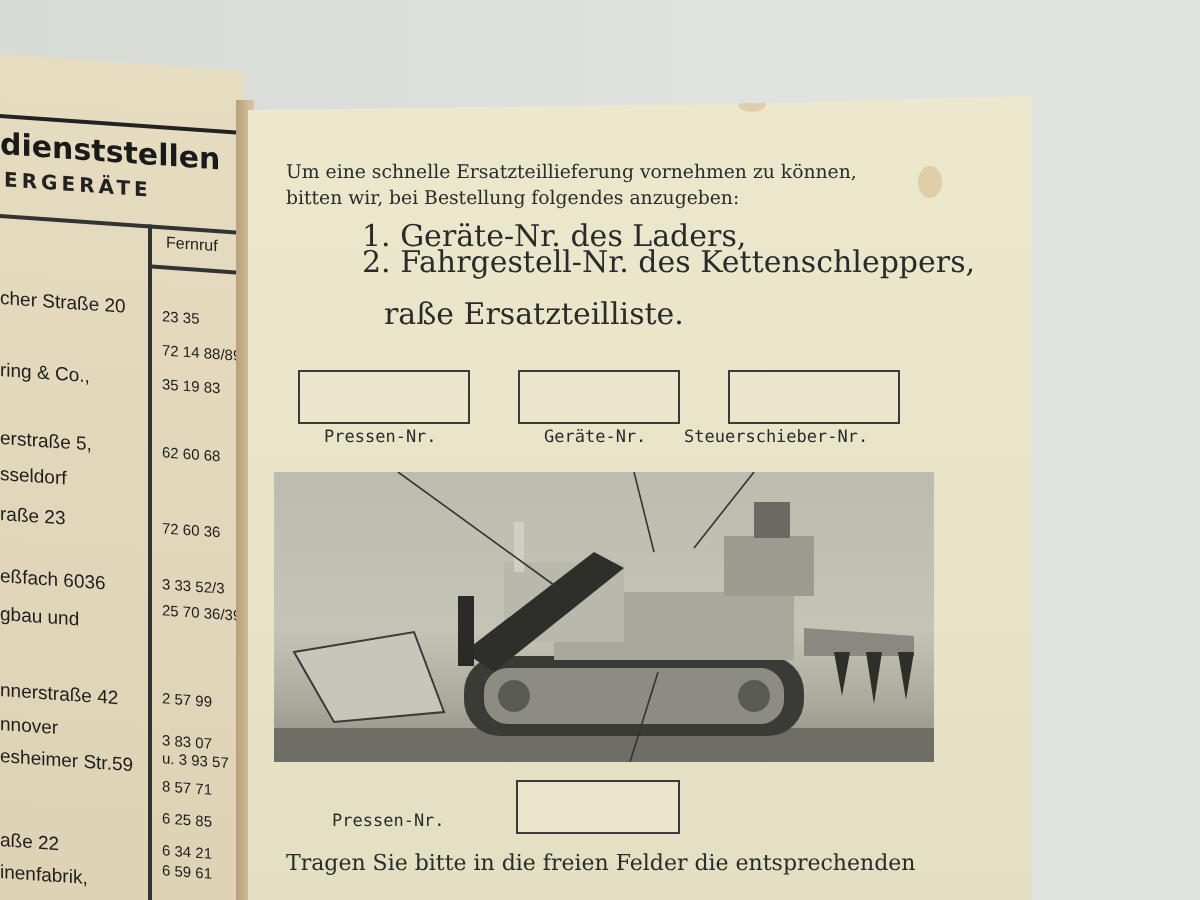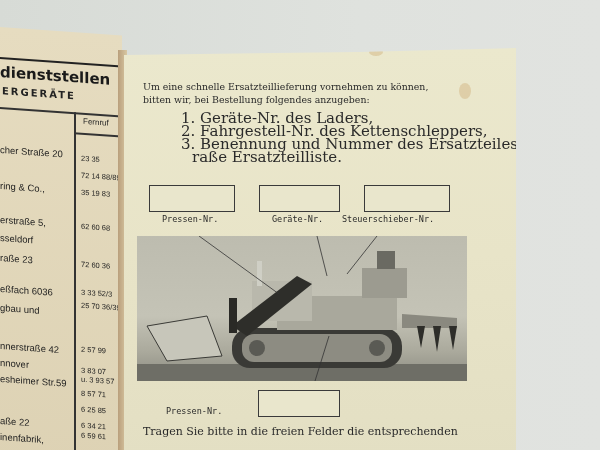--- a/index.html
+++ b/index.html
@@ -68,21 +68,20 @@
 <div class="gutter"></div>
 
 <div class="right-page">
   <div class="stain" style="left:245px;top:0;width:14px;height:8px"></div>
   <div class="stain" style="left:335px;top:35px;width:12px;height:16px"></div>
 
   <div class="rp intro" style="top:33px">Um eine schnelle Ersatzteillieferung vornehmen zu können,</div>
   <div class="rp intro" style="top:46px">bitten wir, bei Bestellung folgendes anzugeben:</div>
   <div class="rp li" style="top:61px;left:57px">1. Geräte-Nr. des Laders,</div>
   <div class="rp li" style="top:74px;left:57px">2. Fahrgestell-Nr. des Kettenschleppers,</div>
-  <div class="rp li" style="top:87px;left:57px">3. Benennung und Nummer des Ersatzteiles</div>
   <div class="rp li" style="top:100px;left:68px">raße Ersatzteilliste.</div>
 
   <div class="box" style="left:25px;top:137px;width:84px;height:25px"></div>
   <div class="mono" style="left:38px;top:166px">Pressen-Nr.</div>
   <div class="box" style="left:135px;top:137px;width:79px;height:25px"></div>
   <div class="mono" style="left:148px;top:166px">Geräte-Nr.</div>
   <div class="box" style="left:240px;top:137px;width:84px;height:25px"></div>
   <div class="mono" style="left:218px;top:166px">Steuerschieber-Nr.</div>
 
   <div class="photo">

